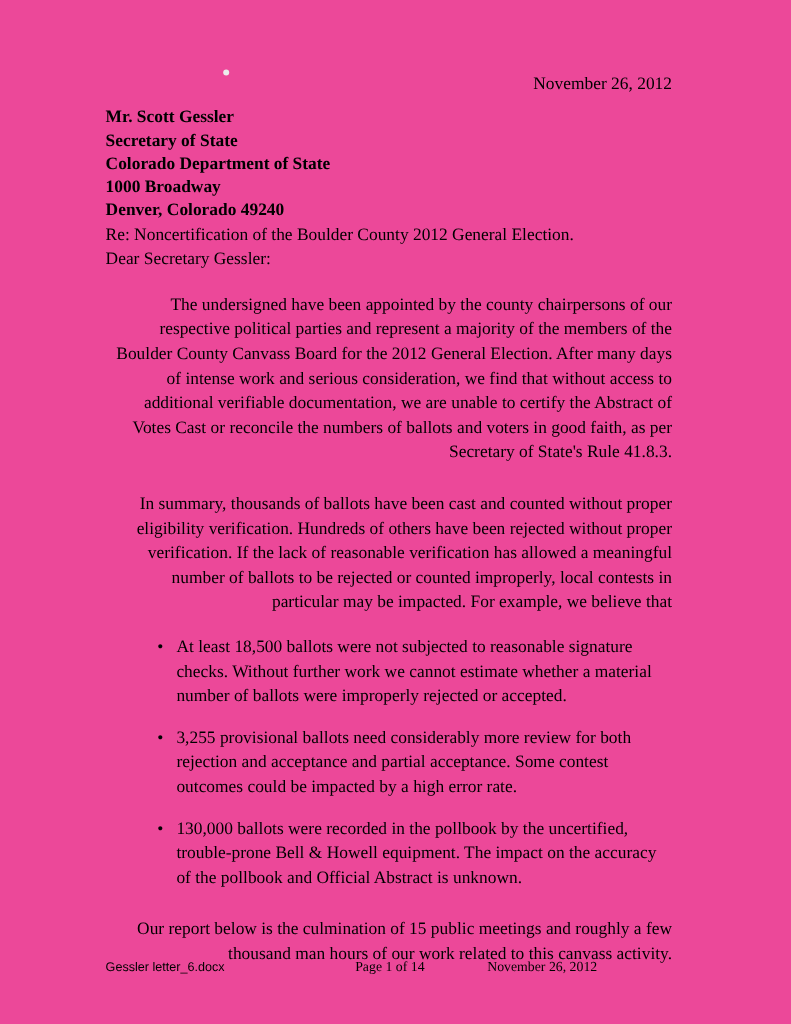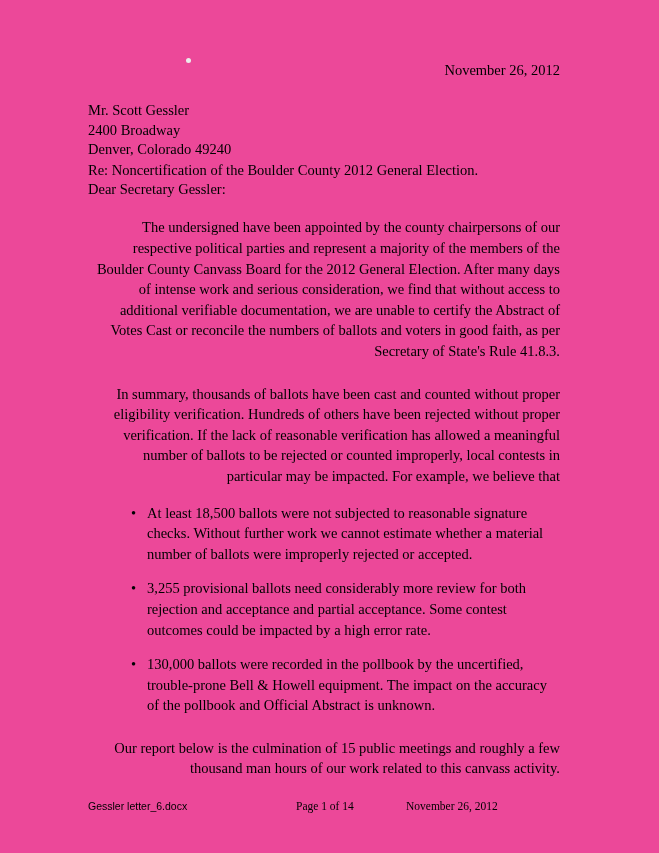--- a/index.html
+++ b/index.html
@@ -37,23 +37,24 @@
     top: 0;
     width: 472px;
   }
   .doc-date {
     text-align: right;
     font-size: 14.5px;
     line-height: 1.2;
     margin-top: 62px;
   }
   .address-block {
-    margin-top: 22px;
+    margin-top: 10px;
     font-size: 14.5px;
     line-height: 19.2px;
+    font-weight: bold;
   }
   .address-line {
     white-space: nowrap;
   }
   .subject-line {
     margin-top: 2px;
     font-size: 14.5px;
     line-height: 19.2px;
   }
   .salutation {
@@ -122,21 +123,23 @@
 <div class="page">
 
   <div class="scan-speck"></div>
 
   <div class="content">
 
     <div class="doc-date">November 26, 2012</div>
 
     <div class="address-block">
       <div class="address-line">Mr. Scott Gessler</div>
-      <div class="address-line">2400 Broadway</div>
+      <div class="address-line">Secretary of State</div>
+      <div class="address-line">Colorado Department of State</div>
+      <div class="address-line">1000 Broadway</div>
       <div class="address-line">Denver, Colorado 49240</div>
     </div>
 
     <div class="subject-line">Re: Noncertification of the Boulder County 2012 General Election.</div>
 
     <div class="salutation">Dear Secretary Gessler:</div>
 
     <p class="body-para">The undersigned have been appointed by the county chairpersons of our respective political parties and represent a majority of the members of the Boulder County Canvass Board for the 2012 General Election. After many days of intense work and serious consideration, we find that without access to additional verifiable documentation, we are unable to certify the Abstract of Votes Cast or reconcile the numbers of ballots and voters in good faith, as per Secretary of State's Rule 41.8.3.</p>
 
     <p class="body-para para-gap-large">In summary, thousands of ballots have been cast and counted without proper eligibility verification. Hundreds of others have been rejected without proper verification.  If the lack of reasonable verification has allowed a meaningful number of ballots to be rejected or counted improperly, local contests in particular may be impacted. For example, we believe that</p>

